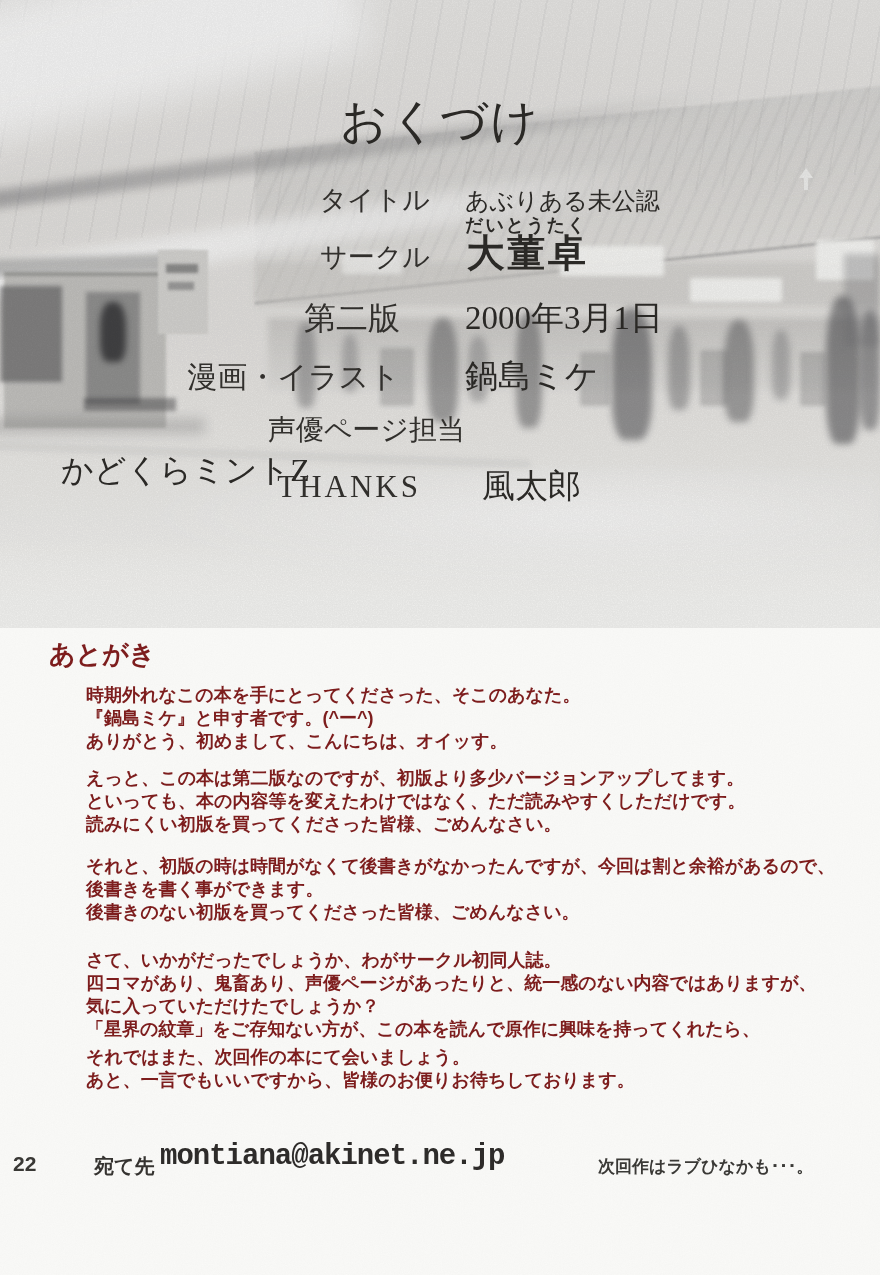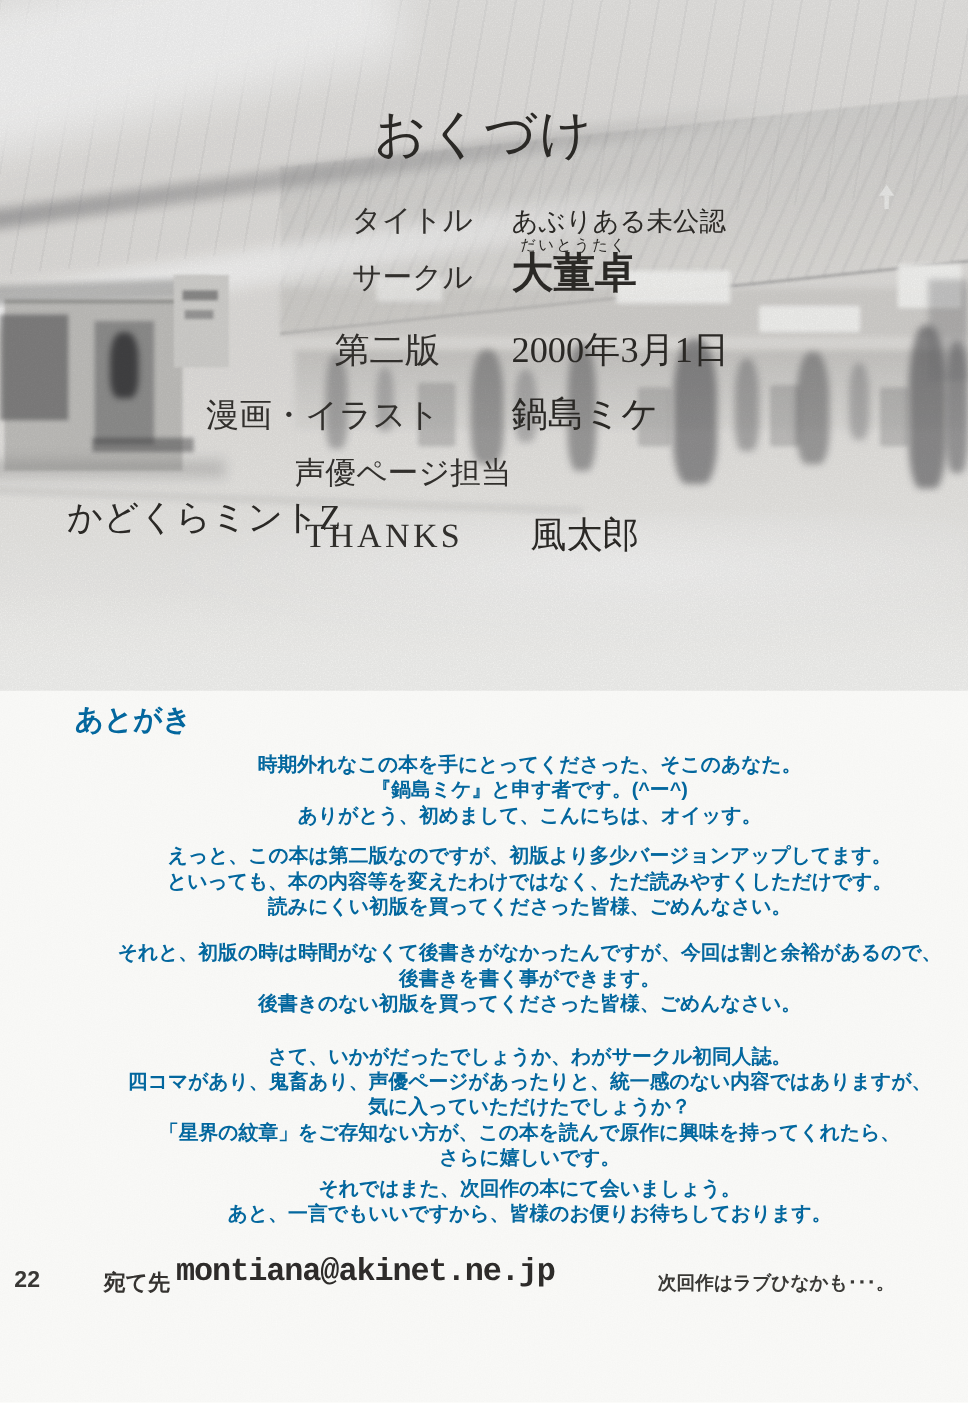--- a/index.html
+++ b/index.html
@@ -92,31 +92,31 @@
   .colophon-title {
     position:absolute; left:340px; top:90px; z-index:5;
     font-family:"Liberation Serif", serif; font-size:47px; letter-spacing:2px; color:#2b2926;
   }
   .crow { position:absolute; left:0; width:880px; display:flex; align-items:baseline; z-index:5;
           font-family:"Liberation Serif", serif; color:#32302d; }
   .clabel { width:var(--lw); text-align:right; }
   .cvalue { margin-left:calc(465px - var(--lw)); color:#2b2926; }
   .crow-1 { --lw:430px; top:182px; } .crow-1 .clabel{font-size:27px;} .crow-1 .cvalue{font-size:24px;}
   .crow-2 { --lw:430px; top:216px; } .crow-2 .clabel{font-size:27px; padding-bottom:4px;} .crow-2 .cvalue{font-size:38px; font-weight:700;}
-  .crow-2 rt { font-size:14px; font-weight:400; letter-spacing:2px; text-align:center; }
+  .crow-2 rt { font-size:18px; font-weight:700; letter-spacing:2px; text-align:right; }
   .crow-3 { --lw:400px; top:296px; } .crow-3 .clabel{font-size:32px;} .crow-3 .cvalue{font-size:33px;text-align:right;}
   .crow-4 { --lw:400px; top:354px; } .crow-4 .clabel{font-size:30px;} .crow-4 .cvalue{font-size:33px;}
   .crow-5 { --lw:404px; top:411px;flex-direction:column; } .crow-5 .clabel{font-size:28px;} .crow-5 .cvalue{font-size:32px;}
   .crow-6 { --lw:404px; top:464px; } .crow-6 .clabel{font-size:31px; letter-spacing:3px;padding-left:17px;} .crow-6 .cvalue{font-size:33px;}
 
   
-  .afterword { position:absolute; left:68px; top:640px; width:790px; z-index:5;
-               color:#0369a1; font-weight:700; }
+  .afterword { position:absolute; left:49px; top:640px; width:790px; z-index:5;
+               color:#7f1d1d; font-weight:700; }
   .aw-heading { font-size:26px; line-height:28px; margin:0 0 16px 0; }
-  .aw-p { margin:0 0 14px 37px; font-size:18px; line-height:23px; letter-spacing:0px;text-align:center; }
+  .aw-p { margin:0 0 14px 37px; font-size:18px; line-height:23px; letter-spacing:0px; }
   .aw-p .ln { white-space:nowrap; }
 
   
   .page-num   { position:absolute; left:13px;  top:1152px; font-size:21px; font-weight:700; color:#3a3936; z-index:5; }
   .addr-label { position:absolute; left:94px;  top:1153px; font-size:20px; font-weight:700; color:#363431; z-index:5; }
   .addr-email { position:absolute; left:160px; top:1140px; font-family:"Liberation Mono", monospace;
                 font-size:29px; font-weight:700; letter-spacing:-1px; color:#2e2c2a; z-index:5; }
   .next-note  { position:absolute; left:598px; top:1155px; font-size:17px; font-weight:700; color:#3b3a37; z-index:5; }
 </style>
 </head>
@@ -220,21 +220,20 @@
     <div class="aw-p" style="margin-bottom:25px">
       <div class="ln">それと、初版の時は時間がなくて後書きがなかったんですが、今回は割と余裕があるので、</div>
       <div class="ln">後書きを書く事ができます。</div>
       <div class="ln">後書きのない初版を買ってくださった皆様、ごめんなさい。</div>
     </div>
     <div class="aw-p" style="margin-bottom:5px">
       <div class="ln">さて、いかがだったでしょうか、わがサークル初同人誌。</div>
       <div class="ln">四コマがあり、鬼畜あり、声優ページがあったりと、統一感のない内容ではありますが、</div>
       <div class="ln">気に入っていただけたでしょうか？</div>
       <div class="ln">「星界の紋章」をご存知ない方が、この本を読んで原作に興味を持ってくれたら、</div>
-      <div class="ln">さらに嬉しいです。</div>
     </div>
     <div class="aw-p" style="margin-bottom:0">
       <div class="ln">それではまた、次回作の本にて会いましょう。</div>
       <div class="ln">あと、一言でもいいですから、皆様のお便りお待ちしております。</div>
     </div>
   </div>
 
   <div class="page-num">22</div>
   <div class="addr-label">宛て先</div>
   <div class="addr-email">montiana@akinet.ne.jp</div>

